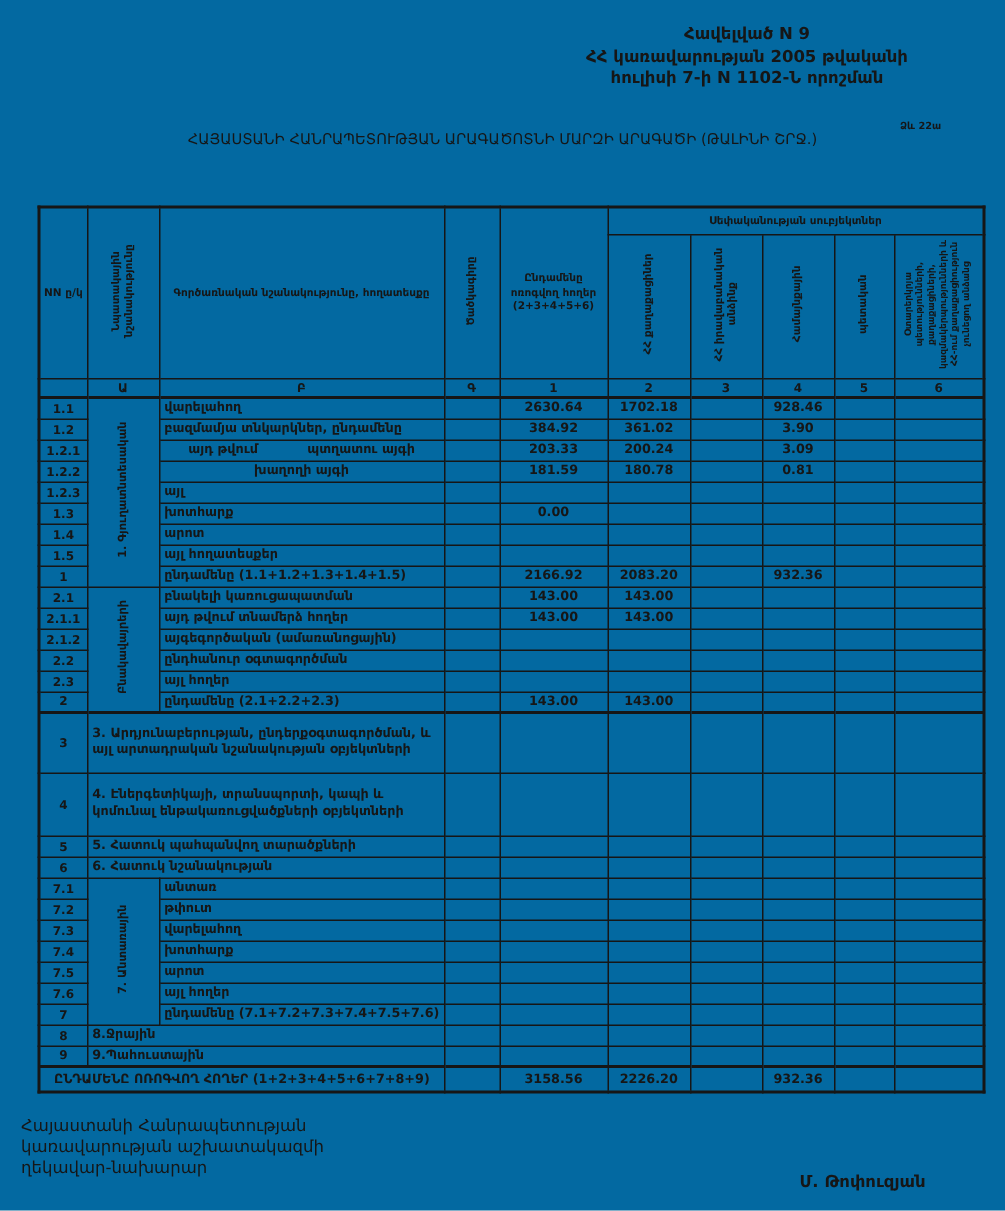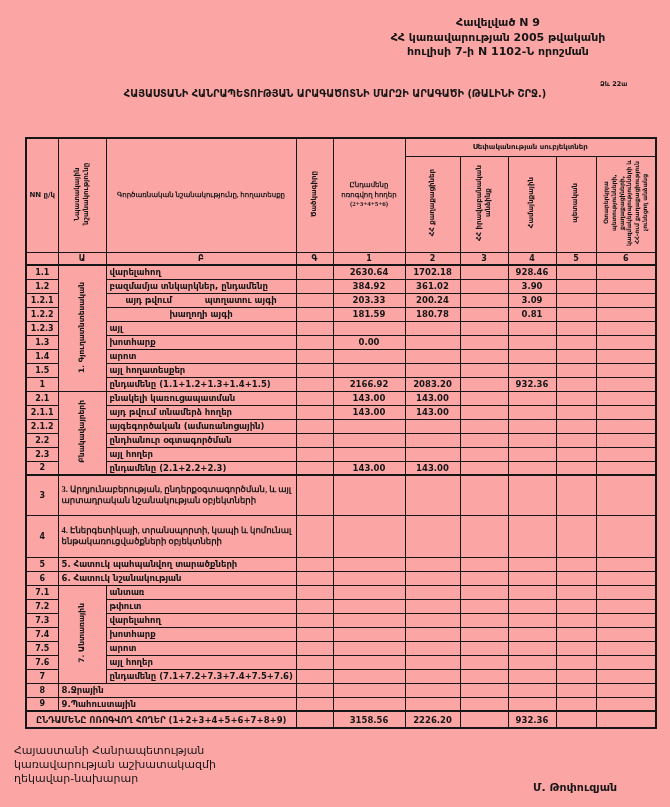--- a/index.html
+++ b/index.html
@@ -1,22 +1,22 @@
 <!DOCTYPE html>
 <html><head>
 <meta charset="utf-8">
 <style>
   html,body{margin:0;padding:0;background:#e8e8e8;}
-  .page{position:relative;width:670px;height:807px;background:#fca5a5;overflow:hidden;
+  .page{position:relative;width:670px;height:807px;background:#0369a1;overflow:hidden;
         font-family:"DejaVu Sans",sans-serif;color:#161616;}
   .appendix{position:absolute;top:16px;left:340px;width:316px;text-align:center;
             font-size:11px;font-weight:bold;line-height:14.5px;}
   .form-code{position:absolute;top:80px;left:600px;font-size:6.5px;font-weight:bold;}
   .doc-title{position:absolute;top:86px;left:0;width:670px;text-align:center;
-             font-size:9.8px;font-weight:bold;line-height:15px;}
+             font-size:9.8px;font-weight:normal;line-height:15px;}
   table.main{position:absolute;top:137px;left:25px;width:630px;border-collapse:collapse;
              table-layout:fixed;font-size:8.5px;font-weight:bold;color:#161616;
              border:2px solid #161616;}
   th,td{border:1px solid #161616;padding:0 2px;overflow:hidden;vertical-align:middle;}
   th{font-size:7px;text-align:center;line-height:1.25;}
   tr.hA{height:18px;}
   tr.hB{height:96px;}
   tr.letters{height:13px;}
   tr.letters td{text-align:center;font-size:8px;border-bottom:2px solid #161616;}
   tbody tr{height:14px;padding-left:20px;}
@@ -28,21 +28,21 @@
   .vert{writing-mode:vertical-rl;transform:rotate(180deg);display:inline-block;
         max-height:92px;line-height:1.3;}
   .sect-cell .vert{max-height:150px;font-size:7.5px;}
   .foreign{font-size:6px;max-height:92px;}
   .num{text-align:center;font-size:8px;}
   .lbl{text-align:left;padding-left:3px;}
   .val{text-align:center;}
   .ctr{text-align:center;}
   .sp{display:flex;width:100%;margin-left:16px;}
   .sp .mid{margin:0 auto;}
-  .wrap{white-space:normal;line-height:1.35;font-family:Liberation Serif, serif;}
+  .wrap{white-space:normal;line-height:1.35;}
   .grand-lbl{text-align:center;font-size:8.5px;}
   .footer{position:absolute;top:744px;left:14px;font-size:11px;font-weight:normal;line-height:14px;}
   .signature{position:absolute;top:781px;left:533px;font-size:11px;font-weight:bold;}
 </style>
 </head>
 <body>
 
 <div class="page">
 
   <div class="appendix">

